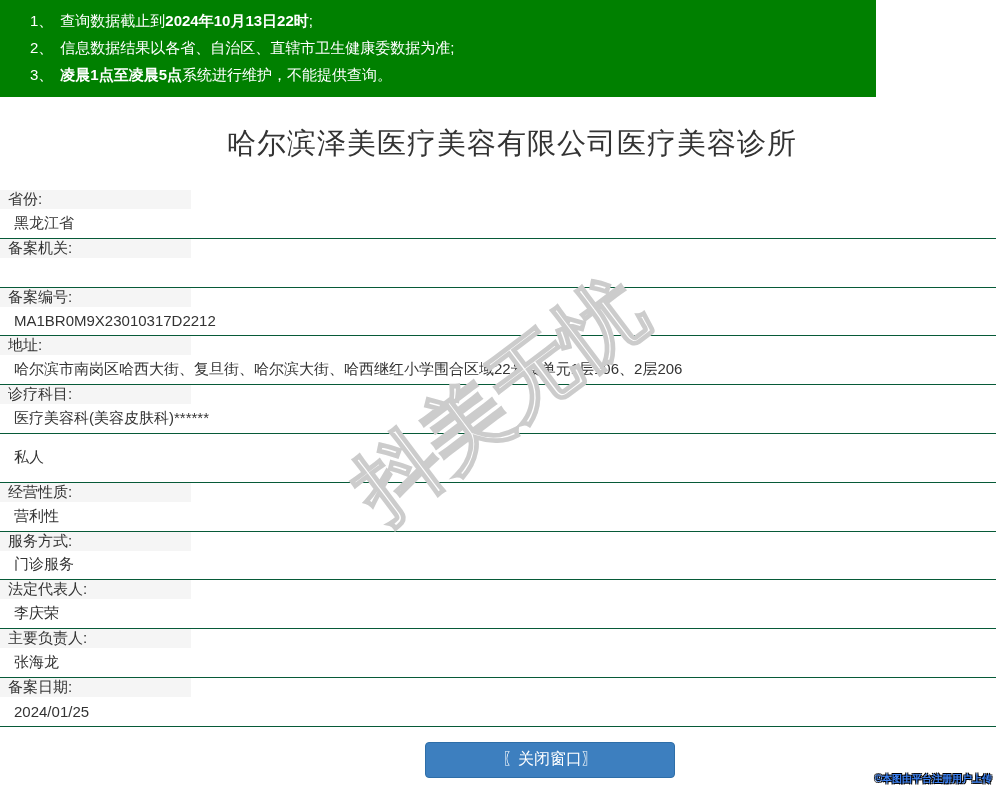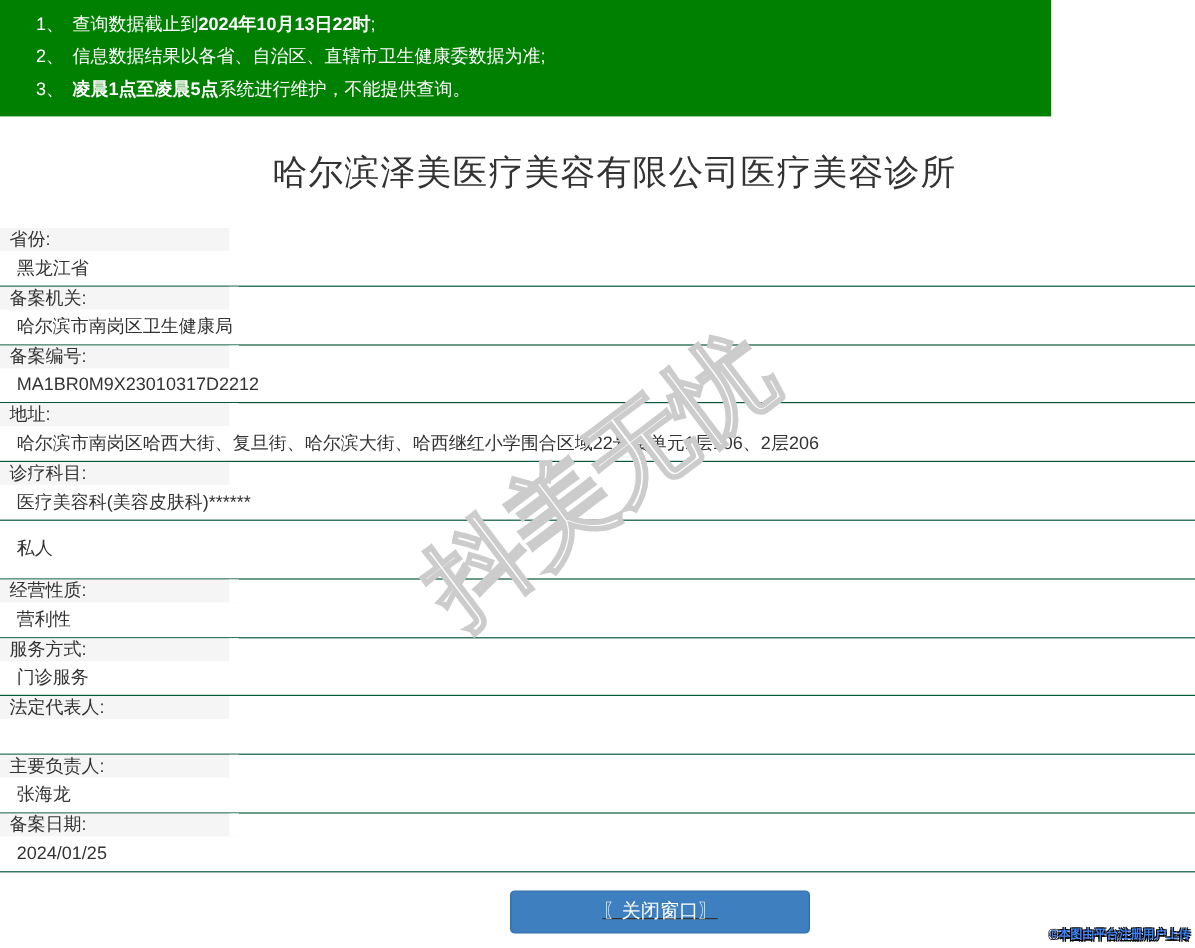--- a/index.html
+++ b/index.html
@@ -37,21 +37,21 @@
   }
   .cell{display:flex;align-items:center;font-size:15px;color:#333333;}
   .cell.label{
     width:183px;background:#f5f5f5;padding-left:8px;
     border-right:8px solid #ffffff;flex-shrink:0;
   }
   .cell.value{flex:1;padding-left:14px;white-space:nowrap;}
   
   .button-row{
     width:996px;margin-top:15px;display:flex;justify-content:center;
-    padding-left:104px;box-sizing:border-box;text-decoration:underline;
+    padding-left:104px;box-sizing:border-box;
   }
   .close-btn{
     width:250px;height:36px;background:#3d7fbf;border:1px solid #2e6ea8;
     border-radius:4px;color:#ffffff;font-size:16px;cursor:pointer;
     font-family:"Liberation Sans","DejaVu Sans",sans-serif;
   }
   
   .diag-watermark{
     position:absolute;left:500px;top:400px;z-index:5;
     transform:translate(-50%,-50%) rotate(-37deg);
@@ -87,21 +87,20 @@
   <h1 class="title">哈尔滨泽美医疗美容有限公司医疗美容诊所</h1>
 </div>
 
 <div class="record-table">
   <div class="row">
     <div class="cell label">省份:</div>
     <div class="cell value">黑龙江省</div>
   </div>
   <div class="row">
     <div class="cell label">备案机关:</div>
-    <div class="cell value">哈尔滨市南岗区卫生健康局</div>
   </div>
   <div class="row">
     <div class="cell label">备案编号:</div>
     <div class="cell value">MA1BR0M9X23010317D2212</div>
   </div>
   <div class="row">
     <div class="cell label">地址:</div>
     <div class="cell value">哈尔滨市南岗区哈西大街、复旦街、哈尔滨大街、哈西继红小学围合区域22号楼单元1层106、2层206</div>
   </div>
   <div class="row">
@@ -114,20 +113,21 @@
   <div class="row">
     <div class="cell label">经营性质:</div>
     <div class="cell value">营利性</div>
   </div>
   <div class="row">
     <div class="cell label">服务方式:</div>
     <div class="cell value">门诊服务</div>
   </div>
   <div class="row">
     <div class="cell label">法定代表人:</div>
+    <div class="cell value">李庆荣</div>
   </div>
   <div class="row">
     <div class="cell label">主要负责人:</div>
     <div class="cell value">张海龙</div>
   </div>
   <div class="row">
     <div class="cell label">备案日期:</div>
     <div class="cell value">2024/01/25</div>
   </div>
 </div>

